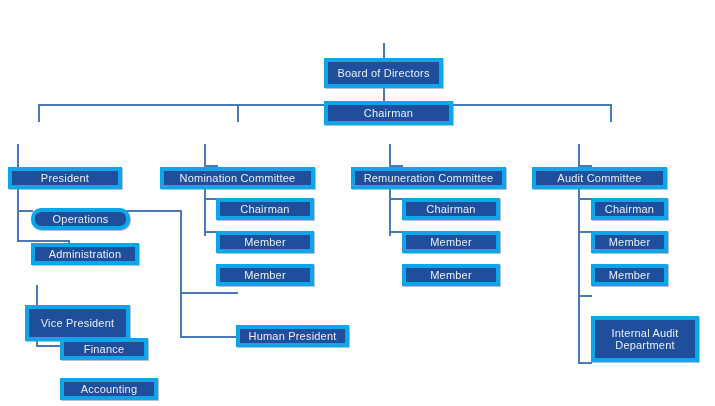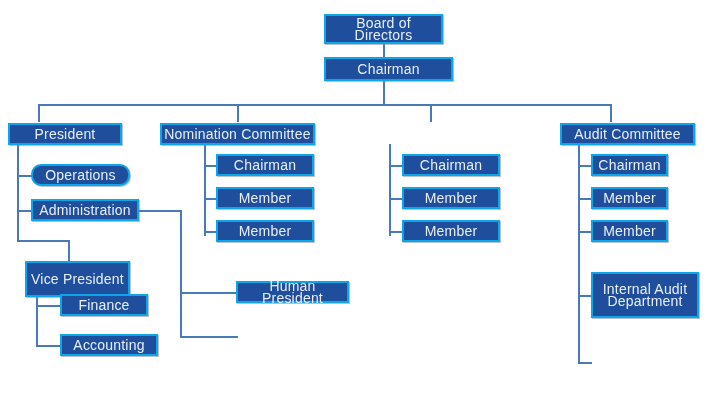--- a/index.html
+++ b/index.html
@@ -14,32 +14,33 @@
     position: relative;
     width: 715px;
     height: 406px;
     background: #ffffff;
     overflow: hidden;
   }
   .node {
     position: absolute;
     box-sizing: border-box;
     background: #1F4E9C;
-    border: 2px solid #0ea5e9;
+    border: 4px solid #0ea5e9;
     color: #E8EEF7;
     display: flex;
     align-items: center;
     justify-content: center;
     text-align: center;
-    font-size: 14px;
+    font-size: 11px;
     line-height: 12px;
     letter-spacing: 0.2px;
     white-space: pre-line;
     z-index: 3;
     box-shadow: 1px 1px 0 rgba(120,140,170,0.55);
+    margin-top: 44px;
   }
   .connector {
     position: absolute;
     background: #4A79B8;
     z-index: 1;
   }
 </style>
 </head>
 <body>
 
@@ -108,28 +109,29 @@
 
 
   <div class="node" style="left:160px; top:123px; width:155px; height:22px;">Nomination Committee</div>
 
   <div class="node" style="left:216px; top:154px; width:98px; height:22px;">Chairman</div>
 
   <div class="node" style="left:216px; top:187px; width:98px; height:22px;">Member</div>
 
   <div class="node" style="left:216px; top:220px; width:98px; height:22px;">Member</div>
 
+  <div class="node" style="left:351px; top:123px; width:155px; height:22px;">Remuneration Committee</div>
 
   <div class="node" style="left:402px; top:154px; width:98px; height:22px;">Chairman</div>
 
   <div class="node" style="left:402px; top:187px; width:98px; height:22px;">Member</div>
 
   <div class="node" style="left:402px; top:220px; width:98px; height:22px;">Member</div>
 
-  <div class="node" style="left:560px; top:123px; width:135px; height:22px;">Audit Committee</div>
+  <div class="node" style="left:532px; top:123px; width:135px; height:22px;">Audit Committee</div>
 
   <div class="node" style="left:591px; top:154px; width:77px; height:22px;">Chairman</div>
 
   <div class="node" style="left:591px; top:187px; width:77px; height:22px;">Member</div>
 
   <div class="node" style="left:591px; top:220px; width:77px; height:22px;">Member</div>
 
   <div class="node" style="left:591px; top:272px; width:108px; height:46px;">Internal Audit
 Department</div>
 

